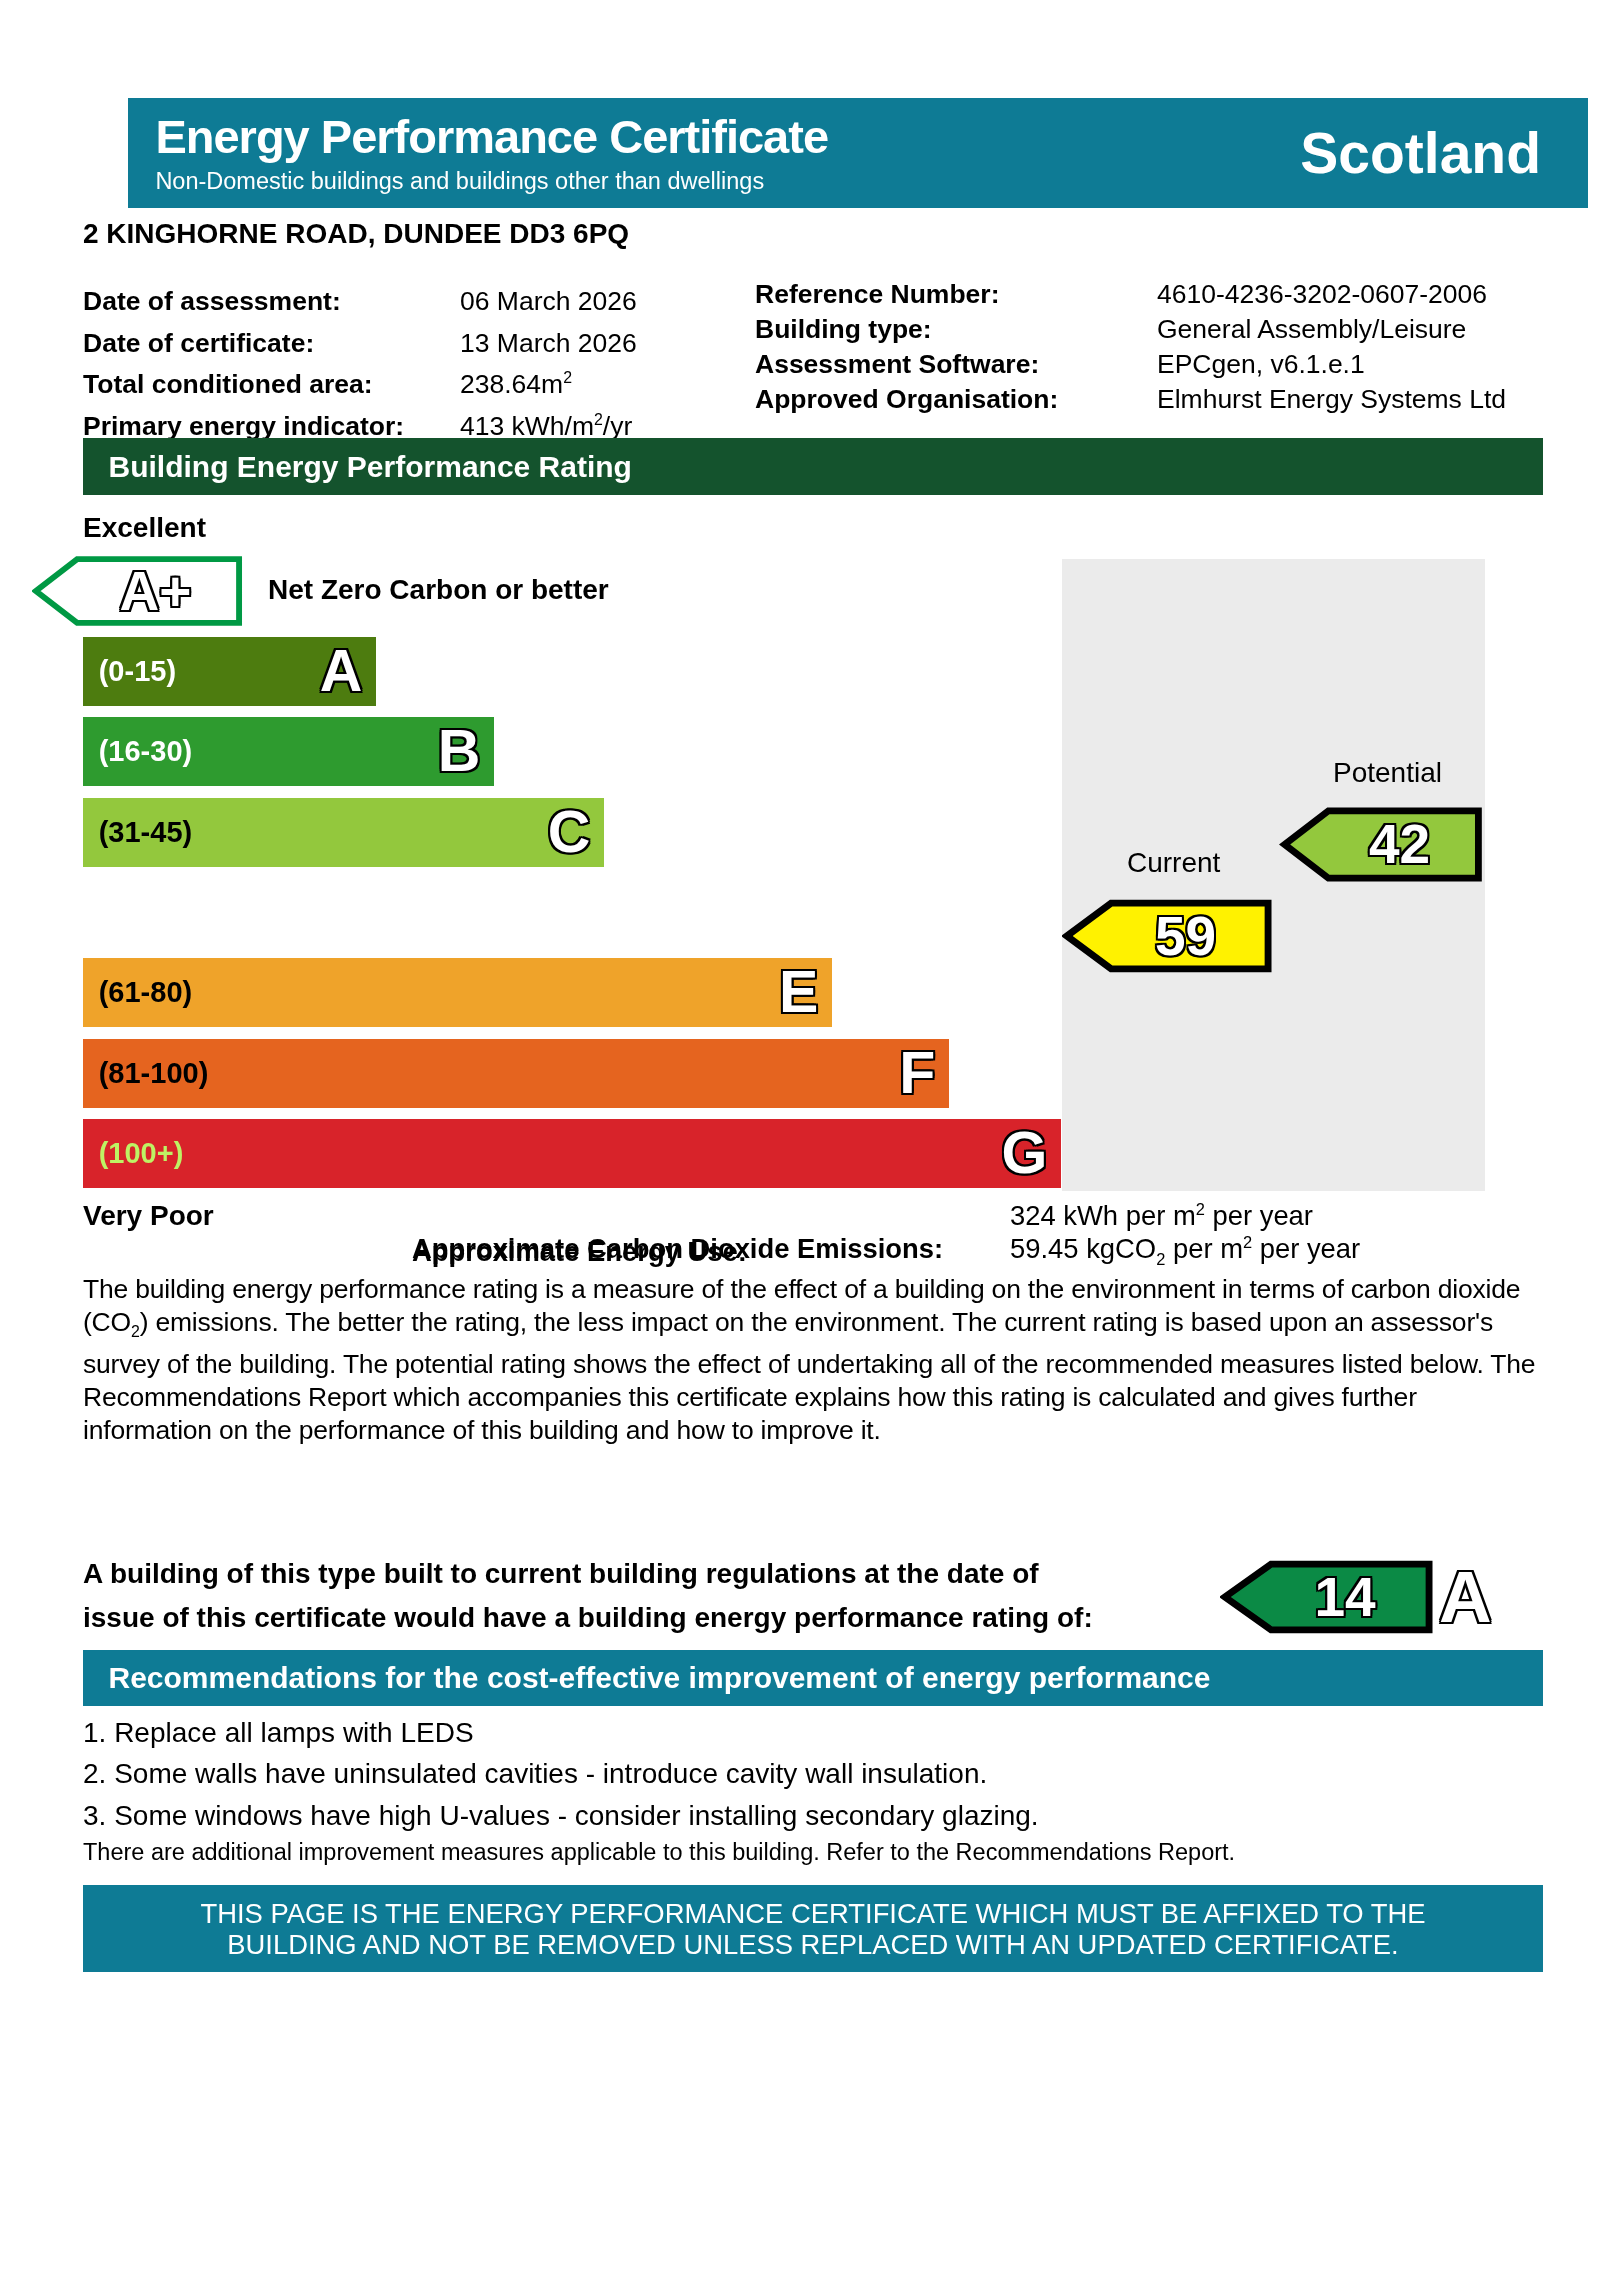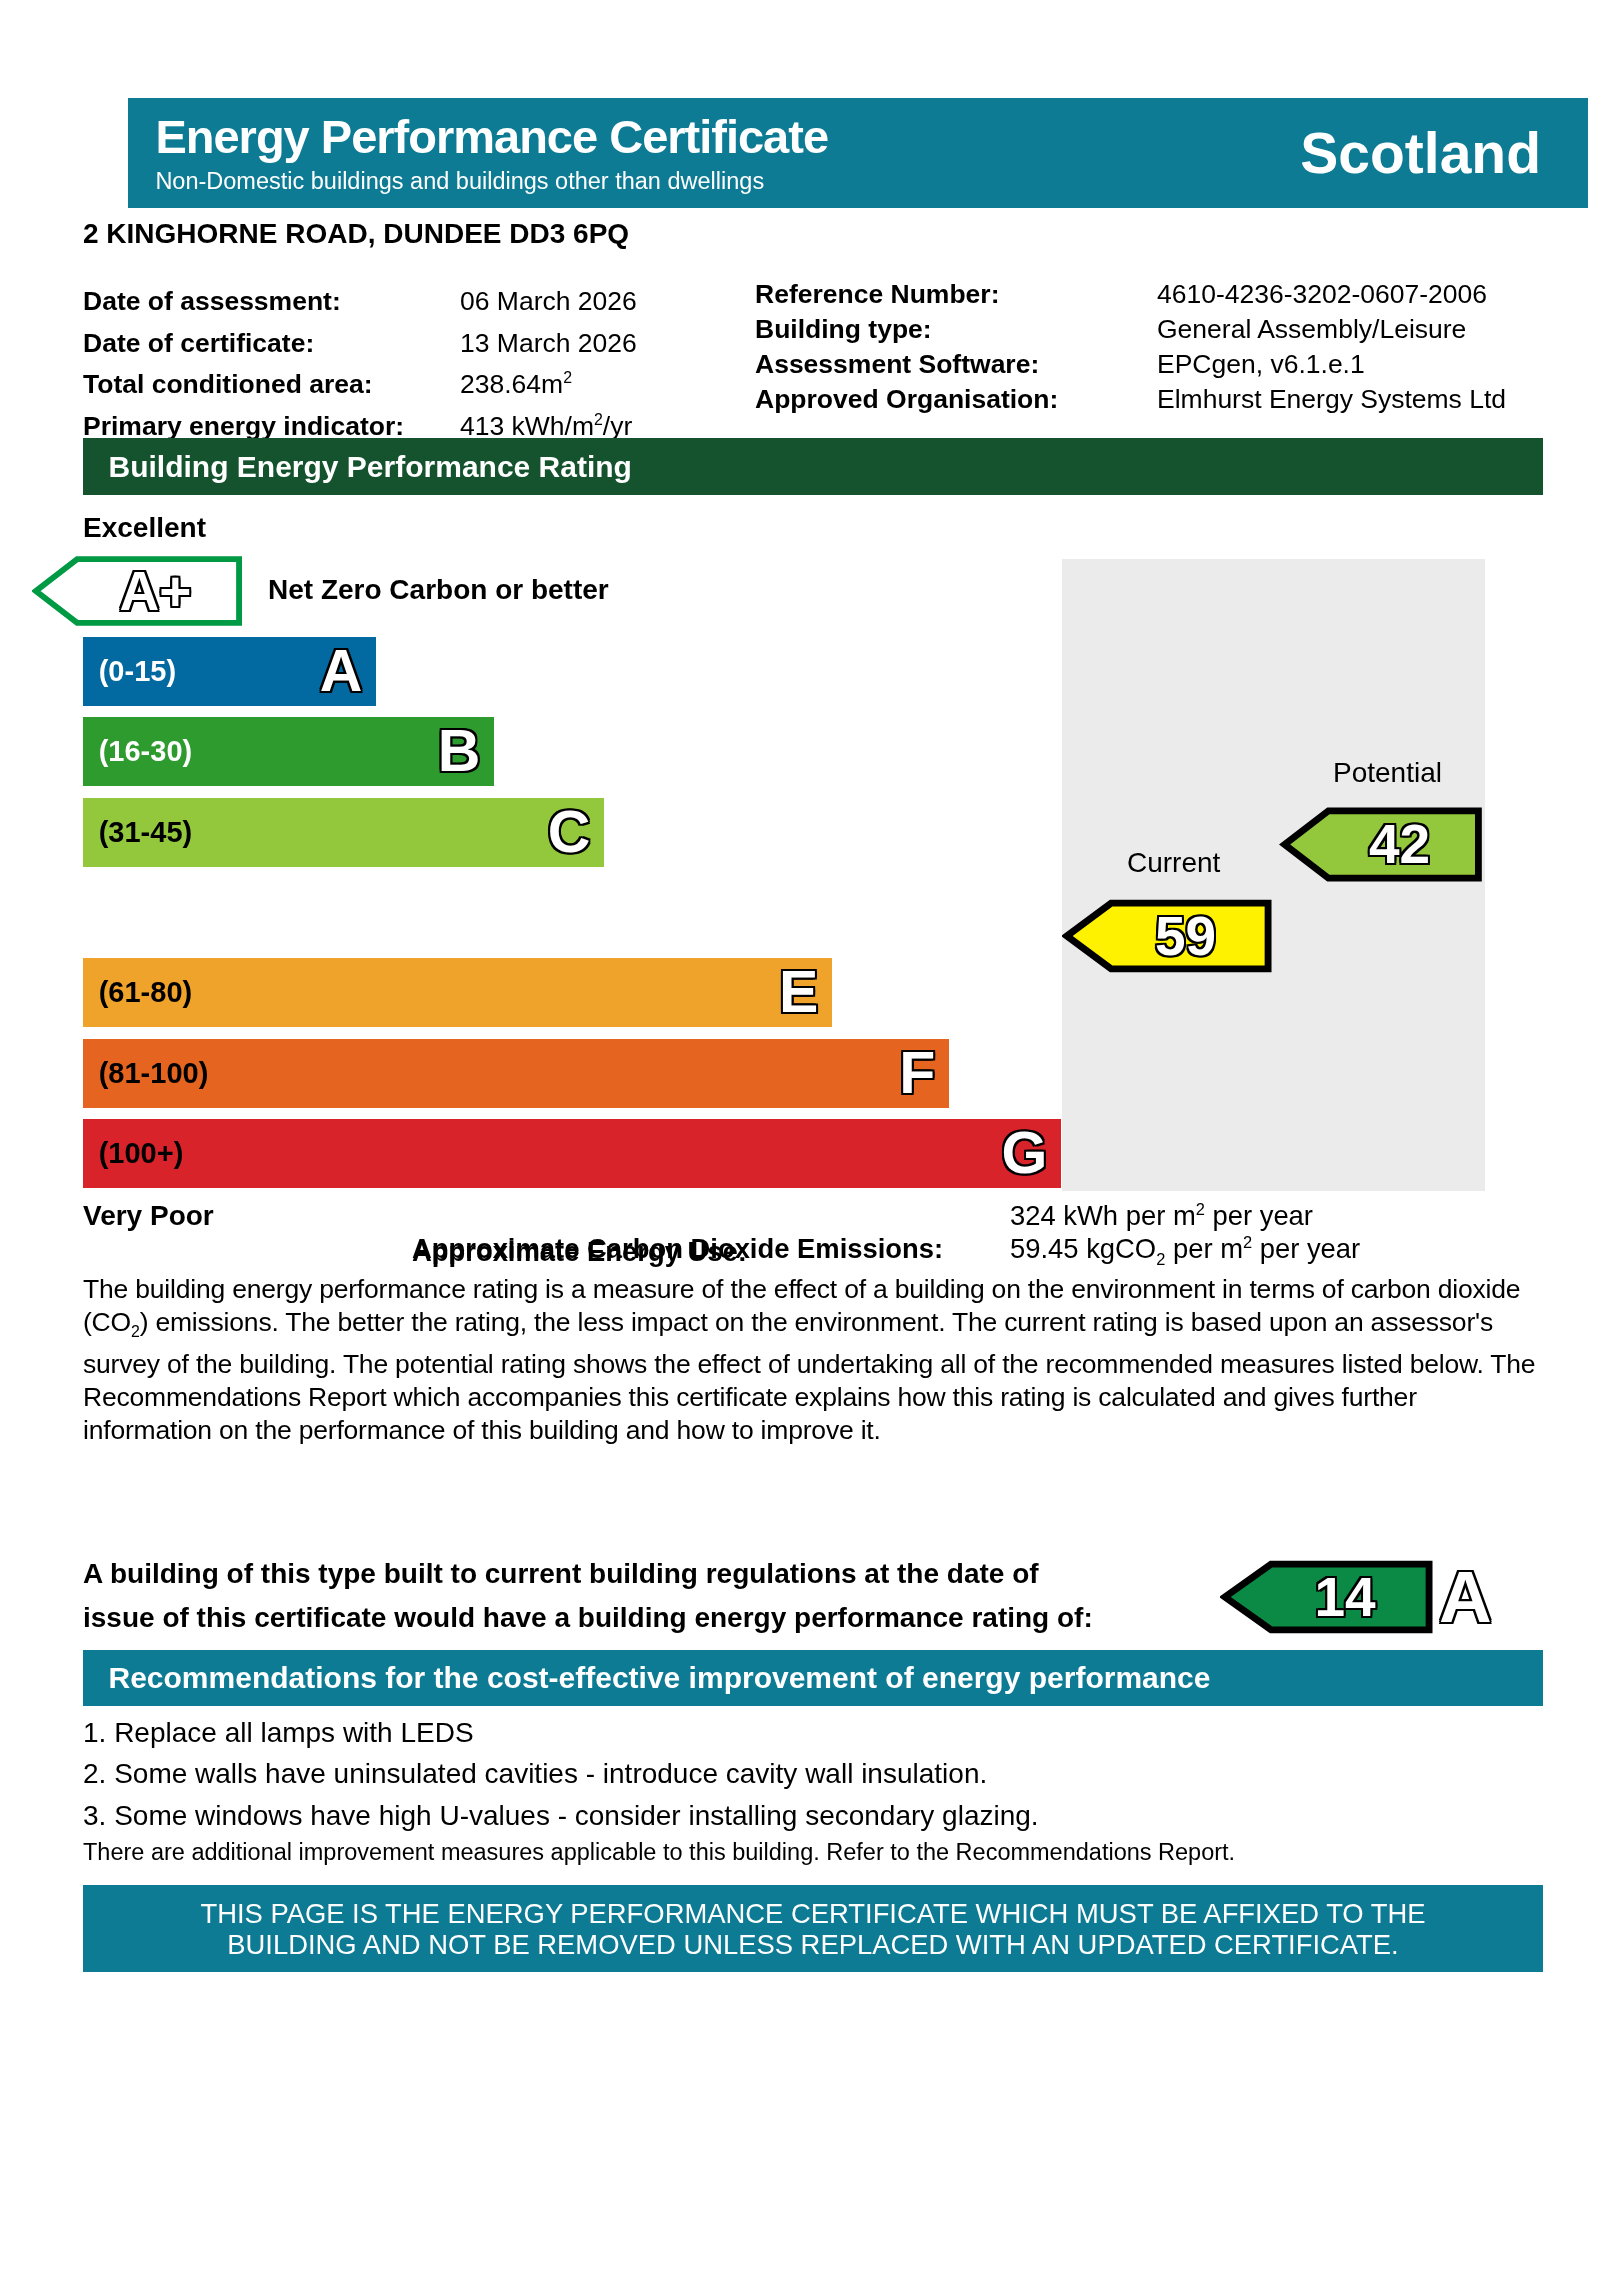--- a/index.html
+++ b/index.html
@@ -108,42 +108,42 @@
 
   <div id="aplus" class="abs">
     <svg width="211" height="70" viewBox="0 0 215 71">
       <polygon id="poly-aplus" points="211,3 46,3 4,35.5 46,68 211,68" fill="#ffffff" stroke="#009944" stroke-width="6" stroke-linejoin="miter"></polygon>
     </svg>
     <span id="aplus-text" class="outline-text">A+</span>
   </div>
   <div id="netzero" class="abs">Net Zero Carbon or better</div>
 
   <div id="bands-host" class="abs">
-      <div class="band-row" style="top: 0px; width: 293px; background: #0369a1;">
+      <div class="band-row" style="top: 0px; width: 293px; background: #4d7c0f;">
         <span class="band-range" style="color: rgb(255, 255, 255);">(0-15)</span>
         <span class="band-letter outline-text">A</span>
       </div>
       <div class="band-row" style="top: 80px; width: 411px; background: rgb(46, 155, 47);">
         <span class="band-range" style="color: rgb(255, 255, 255);">(16-30)</span>
         <span class="band-letter outline-text">B</span>
       </div>
       <div class="band-row" style="top: 161px; width: 521px; background: rgb(147, 200, 61);">
         <span class="band-range" style="color: rgb(0, 0, 0);">(31-45)</span>
         <span class="band-letter outline-text">C</span>
       </div>
       <div class="band-row" style="top: 321px; width: 749px; background: rgb(239, 163, 42);">
         <span class="band-range" style="color: rgb(0, 0, 0);">(61-80)</span>
         <span class="band-letter outline-text">E</span>
       </div>
       <div class="band-row" style="top: 402px; width: 866px; background: rgb(229, 100, 31);">
         <span class="band-range" style="color: rgb(0, 0, 0);">(81-100)</span>
         <span class="band-letter outline-text">F</span>
       </div>
       <div class="band-row" style="top: 482px; width: 978px; background: rgb(216, 35, 42);">
-        <span class="band-range" style="color: #000000;">(100+)</span>
+        <span class="band-range" style="color: #bef264;">(100+)</span>
         <span class="band-letter outline-text">G</span>
       </div>
     </div>
 
   <div id="potential-label" class="abs">Potential</div>
   <div id="arrow-potential" class="abs rate-arrow">
     <svg width="204" height="75" viewBox="0 0 208 77">
       <polygon id="poly-potential" points="204,4 50,4 5,38.5 50,73 204,73" fill="#93C83D" stroke="#000000" stroke-width="7" stroke-linejoin="miter"></polygon>
     </svg>
     <span class="rate-num outline-text">42</span>

